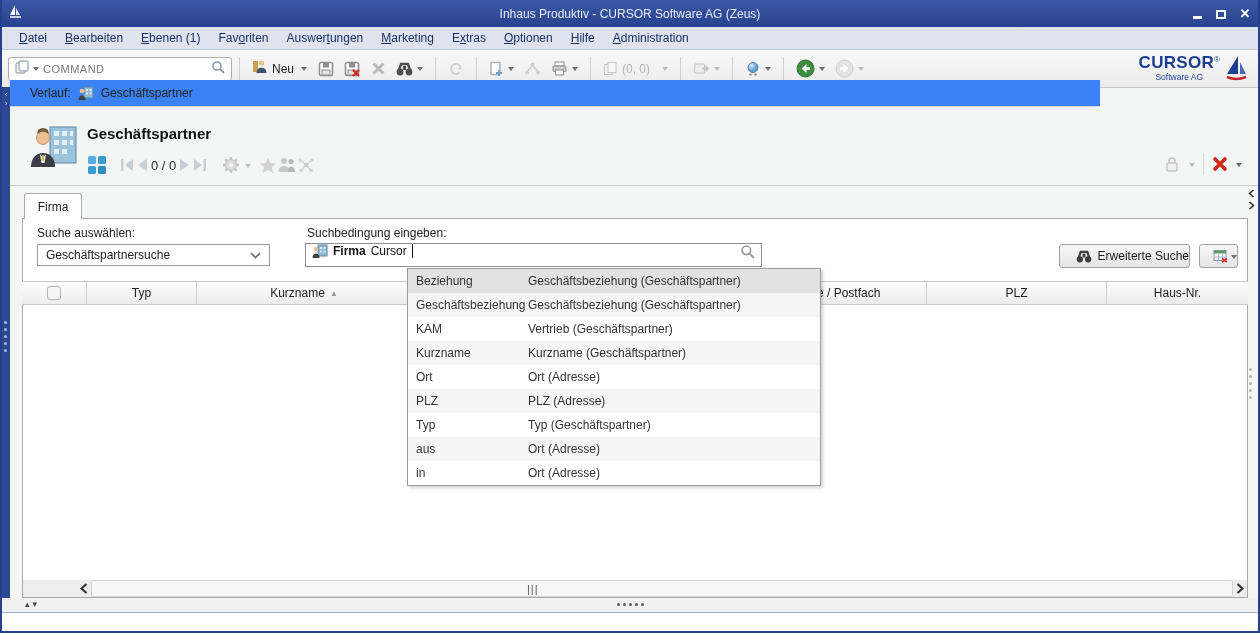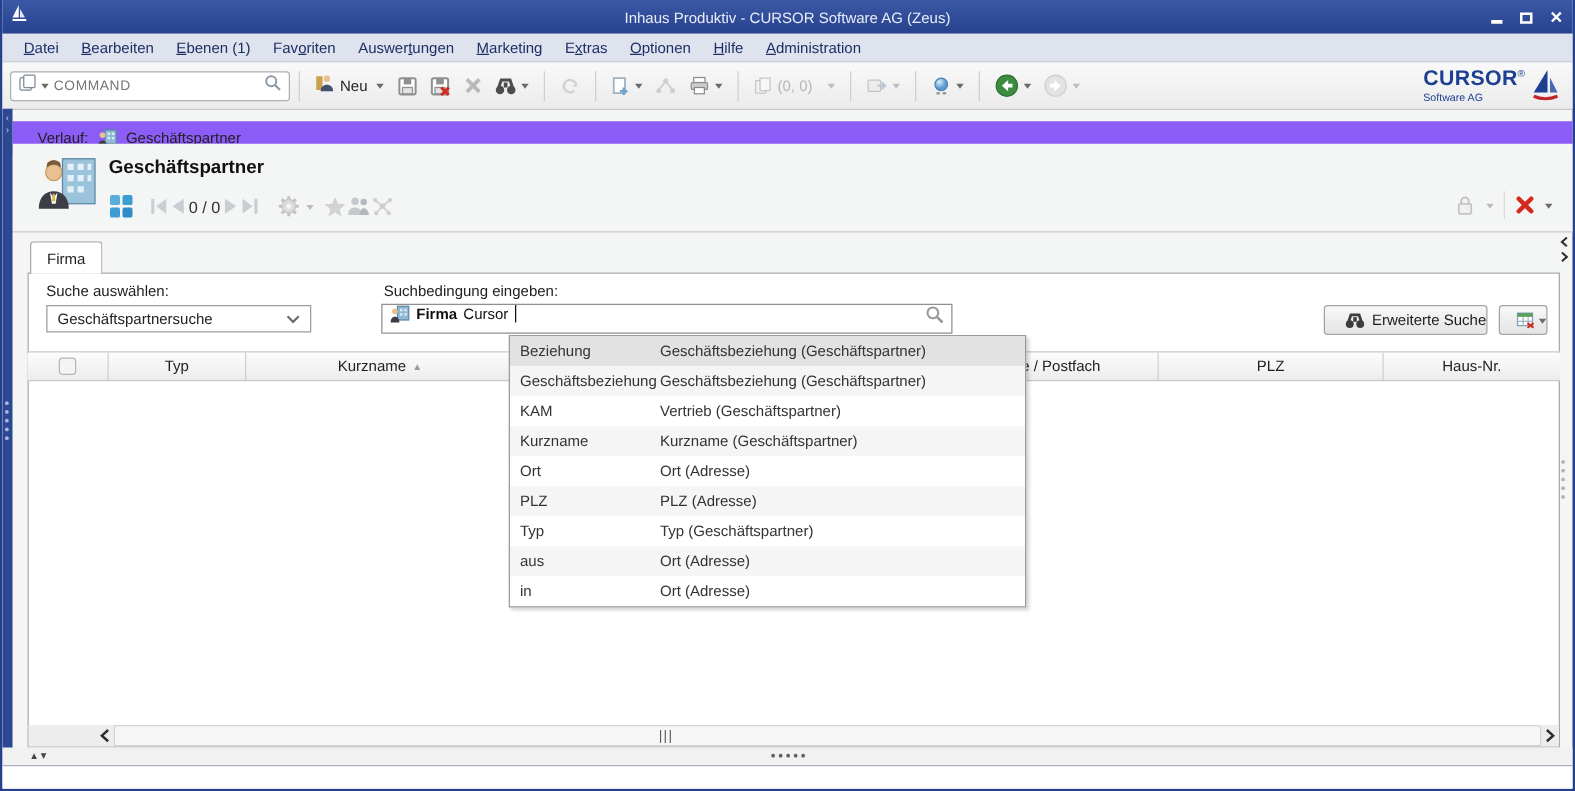--- a/index.html
+++ b/index.html
@@ -31,27 +31,27 @@
     display:flex; align-items:center; padding:0 6px; gap:4px; }
   .cmd-box input { flex:1; border:none; outline:none; font-size:11px; letter-spacing:.5px; color:#9d9d9d;
     font-family:"Liberation Sans",sans-serif; background:transparent; }
   .tb-sep { width:1px; height:24px; background:#cfcfcf; margin:0 7px; }
   .tb-btn { display:flex; align-items:center; gap:4px; padding:3px 5px; border-radius:3px; cursor:pointer; }
   .tb-label { font-size:12px; color:#1d1d1d; }
   .caret { width:0; height:0; border:3px solid transparent; border-top:4px solid #6b6b6b; margin-top:4px; }
   .caret.dim { border-top-color:#bdbdbd; }
   .counter-dim { font-size:12px; color:#b5b5b5; }
   .logo { position:absolute; right:12px; top:4px; display:flex; align-items:flex-start; gap:4px; }
-  .logo-text { text-align:left; line-height:1; }
+  .logo-text { text-align:center; line-height:1; }
   .logo-name { font-size:17px; font-weight:bold; color:#1c3f91; letter-spacing:.3px; }
   .logo-reg { font-size:8px; vertical-align:super; color:#1c3f91; }
   .logo-sub { font-size:8.5px; color:#1c3f91; margin-top:2px; }
 
   
-  .history { position:absolute; left:8px; top:97px; width:1250px; height:27px; background:#8b5cf6;
+  .history { position:absolute; left:8px; top:80px; width:1090px; height:27px; background:#3b82f6;
     border-bottom:1px solid #d2d2d2; display:flex; align-items:center; gap:7px; padding-left:20px; }
   .history .lbl { font-size:12px; color:#222; }
   .history .entry { font-size:12px; color:#222; cursor:pointer; }
 
   
   .rec-header { position:absolute; left:8px; top:115px; width:1250px; height:71px; background:#f4f5f5;
     border-bottom:1px solid #c9c9c9; }
   .rec-title { position:absolute; left:77px; top:10px; font-size:15px; font-weight:bold; color:#111; }
   .rec-icons { position:absolute; left:77px; top:40px; display:flex; align-items:center; gap:0; }
   .nav-counter { font-size:13px; color:#2e2e2e; padding:0 2px; }
@@ -64,21 +64,21 @@
   .strip-arrows { position:absolute; top:3px; left:0; width:8px; text-align:center; color:#cdd6ee; font-size:8px; line-height:9px; cursor:pointer; }
   .strip-dots { position:absolute; top:234px; left:2px; display:flex; flex-direction:column; gap:4px; }
   .strip-dots i { width:3px; height:3px; border-radius:50%; background:#aebad8; }
 
   
   .tab { position:absolute; left:22px; top:193px; width:58px; height:26px; background:#fff;
     border:1px solid #a9a9a9; border-bottom:none; border-radius:3px 3px 0 0; z-index:5;
     display:flex; align-items:center; justify-content:center; font-size:12px; color:#222; cursor:pointer; }
   .panel { position:absolute; left:20px; top:218px; width:1226px; height:380px; background:#fff; border:1px solid #a9a9a9; }
   .fld-label { position:absolute; font-size:12px; color:#222; }
-  .select-box { position:absolute; left:35px; top:244px; width:212px; height:22px; background:#fff; border:1px solid #9d9d9d;
+  .select-box { position:absolute; left:35px; top:244px; width:233px; height:22px; background:#fff; border:1px solid #9d9d9d;
     display:flex; align-items:center; padding:0 8px; font-size:12px; color:#222; cursor:pointer; }
   .select-box svg { margin-left:auto; }
   .search-input { position:absolute; left:303px; top:243px; width:457px; height:24px; background:#fff; border:1px solid #8f8f8f;
     display:flex; align-items:flex-start; padding:0 6px; gap:5px; font-size:12px; color:#111; cursor:text; }
   .search-input .token { font-weight:bold; }
   .text-caret { width:1px; height:14px; background:#111; }
   .search-input svg.mag { margin-left:auto; }
   .btn { display:flex; align-items:center; justify-content:flex-end; gap:6px; background:linear-gradient(#f8f8f8,#e4e4e4);
     border:1px solid #a3a3a3; border-radius:3px; font-size:12px; color:#1c1c1c; cursor:pointer; }
   .adv-btn { position:absolute; left:1057px; top:244px; width:131px; height:24px; }

